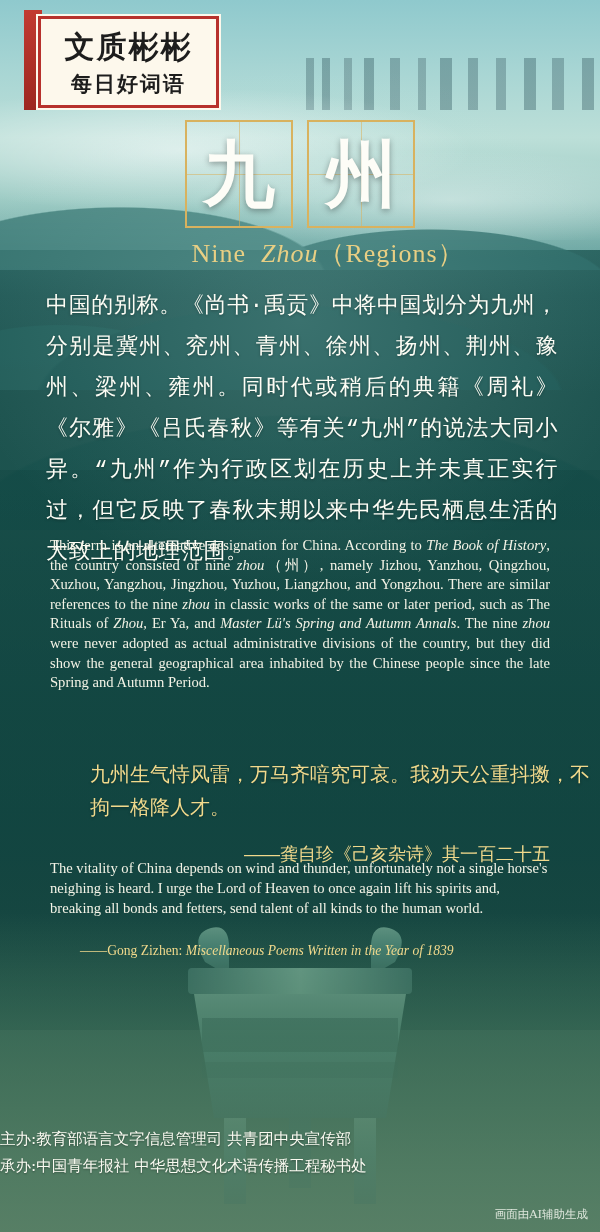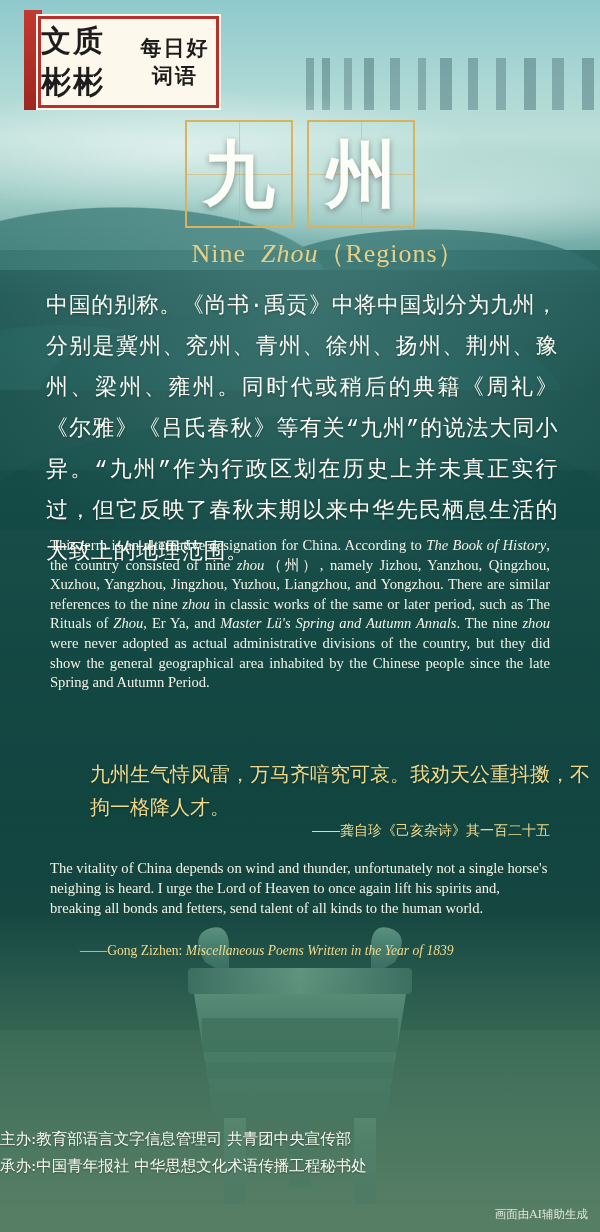--- a/index.html
+++ b/index.html
@@ -80,21 +80,21 @@
   .vessel{
     position:absolute;left:50%;bottom:20px;transform:translateX(-50%);
     width:300px;height:290px;opacity:.85;
   }
   
   .badge{
     position:absolute;left:38px;top:16px;width:175px;height:86px;
     background:#fdf8ec;
     border:3px solid #b7312c;
     box-shadow:0 0 0 2px #fdf8ec;
-    display:flex;align-items:center;justify-content:center;
+    display:flex;flex-direction:column;align-items:center;justify-content:center;
     gap:2px;
   }
   .badge .l1{
     font-size:30px;letter-spacing:2px;color:#1d1d1d;font-weight:bold;
     font-family:"DejaVu Serif",serif;
   }
   .badge .l2{
     font-size:21px;letter-spacing:2px;color:#1d1d1d;font-weight:bold;
     font-family:"DejaVu Serif",serif;
     text-align:center;
@@ -157,24 +157,24 @@
   .en-body i{font-style:italic;}
   .poem{
     position:absolute;left:50px;top:758px;width:500px;
     color:#f1d98c;
     font-size:20px;line-height:33px;
     font-family:"DejaVu Serif",serif;
     text-shadow:0 1px 3px rgba(0,0,0,.3);
     margin-left:40px;
   }
   .poem-src{
-    position:absolute;left:50px;top:822px;width:500px;
+    position:absolute;left:50px;top:842px;width:500px;
     text-align:right;
     color:#f1d98c;
-    font-size:14px;
+    font-size:18px;
     font-family:Liberation Sans, sans-serif;
   }
   .poem-en{
     position:absolute;left:50px;top:858px;width:500px;
     color:#f3f3e6;
     font-size:14.6px;line-height:20px;
     font-family:"Liberation Serif",serif;
   }
   .poem-en-src{
     position:absolute;left:80px;top:943px;width:470px;

